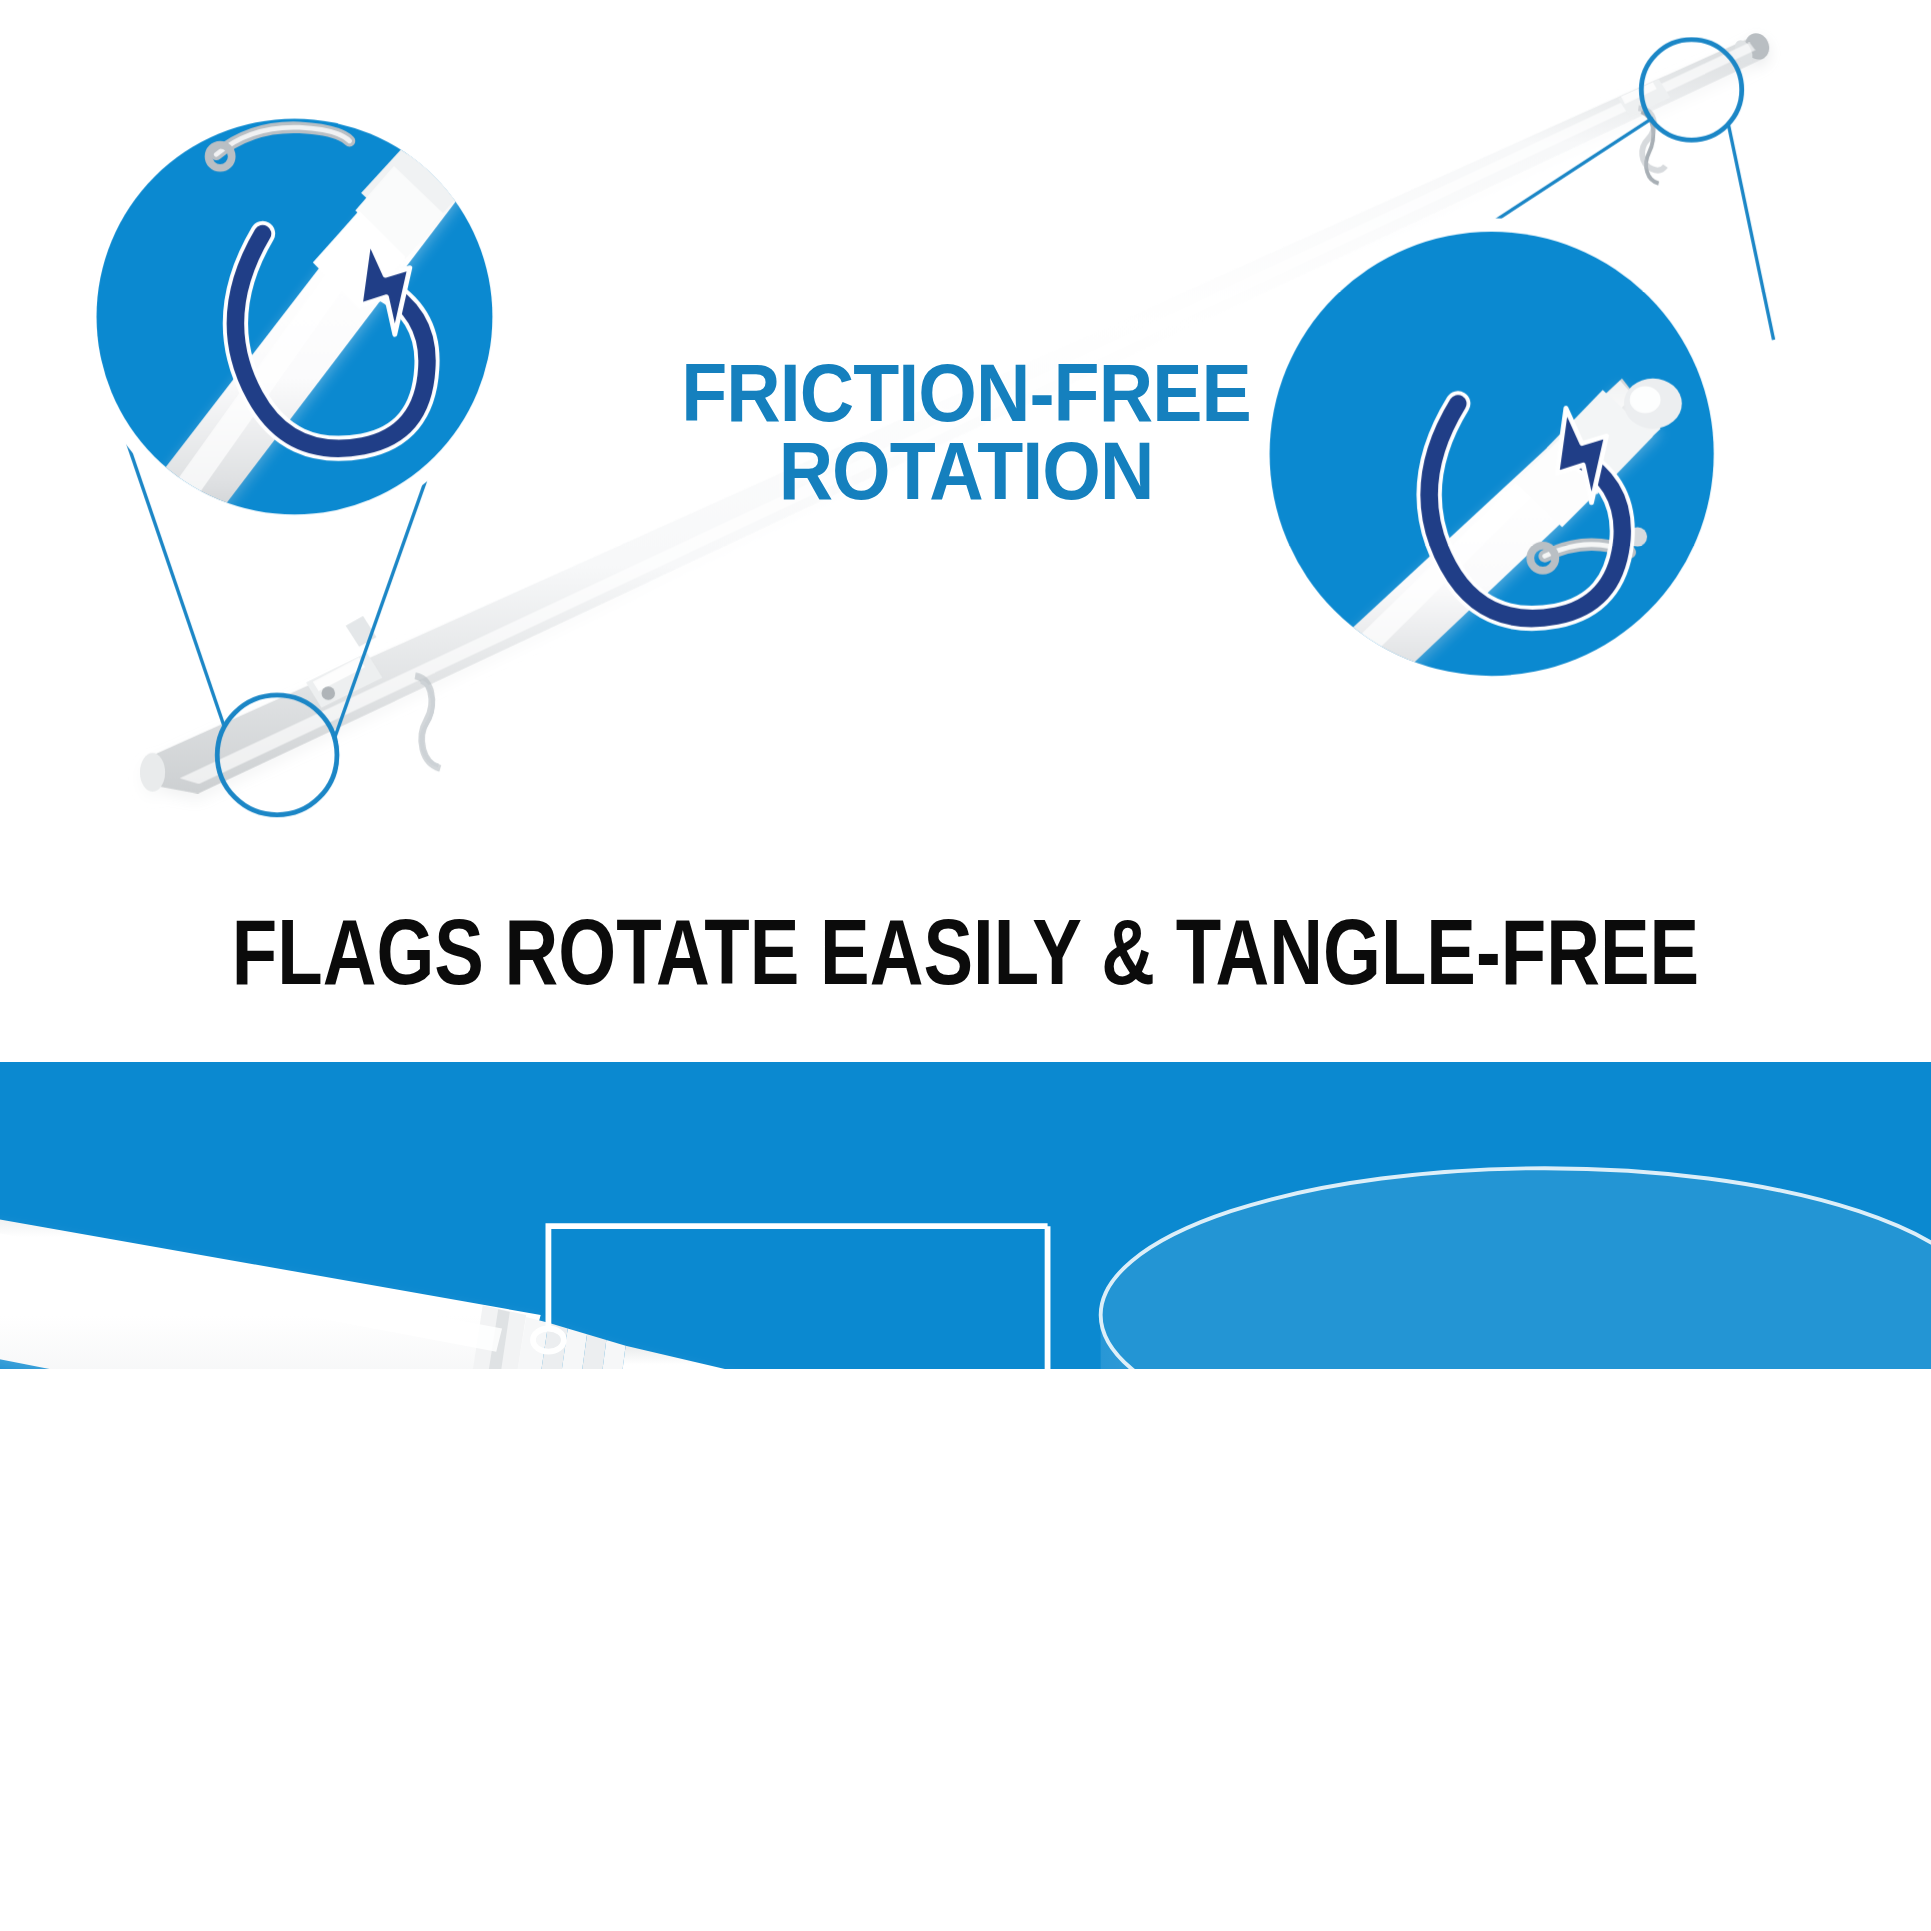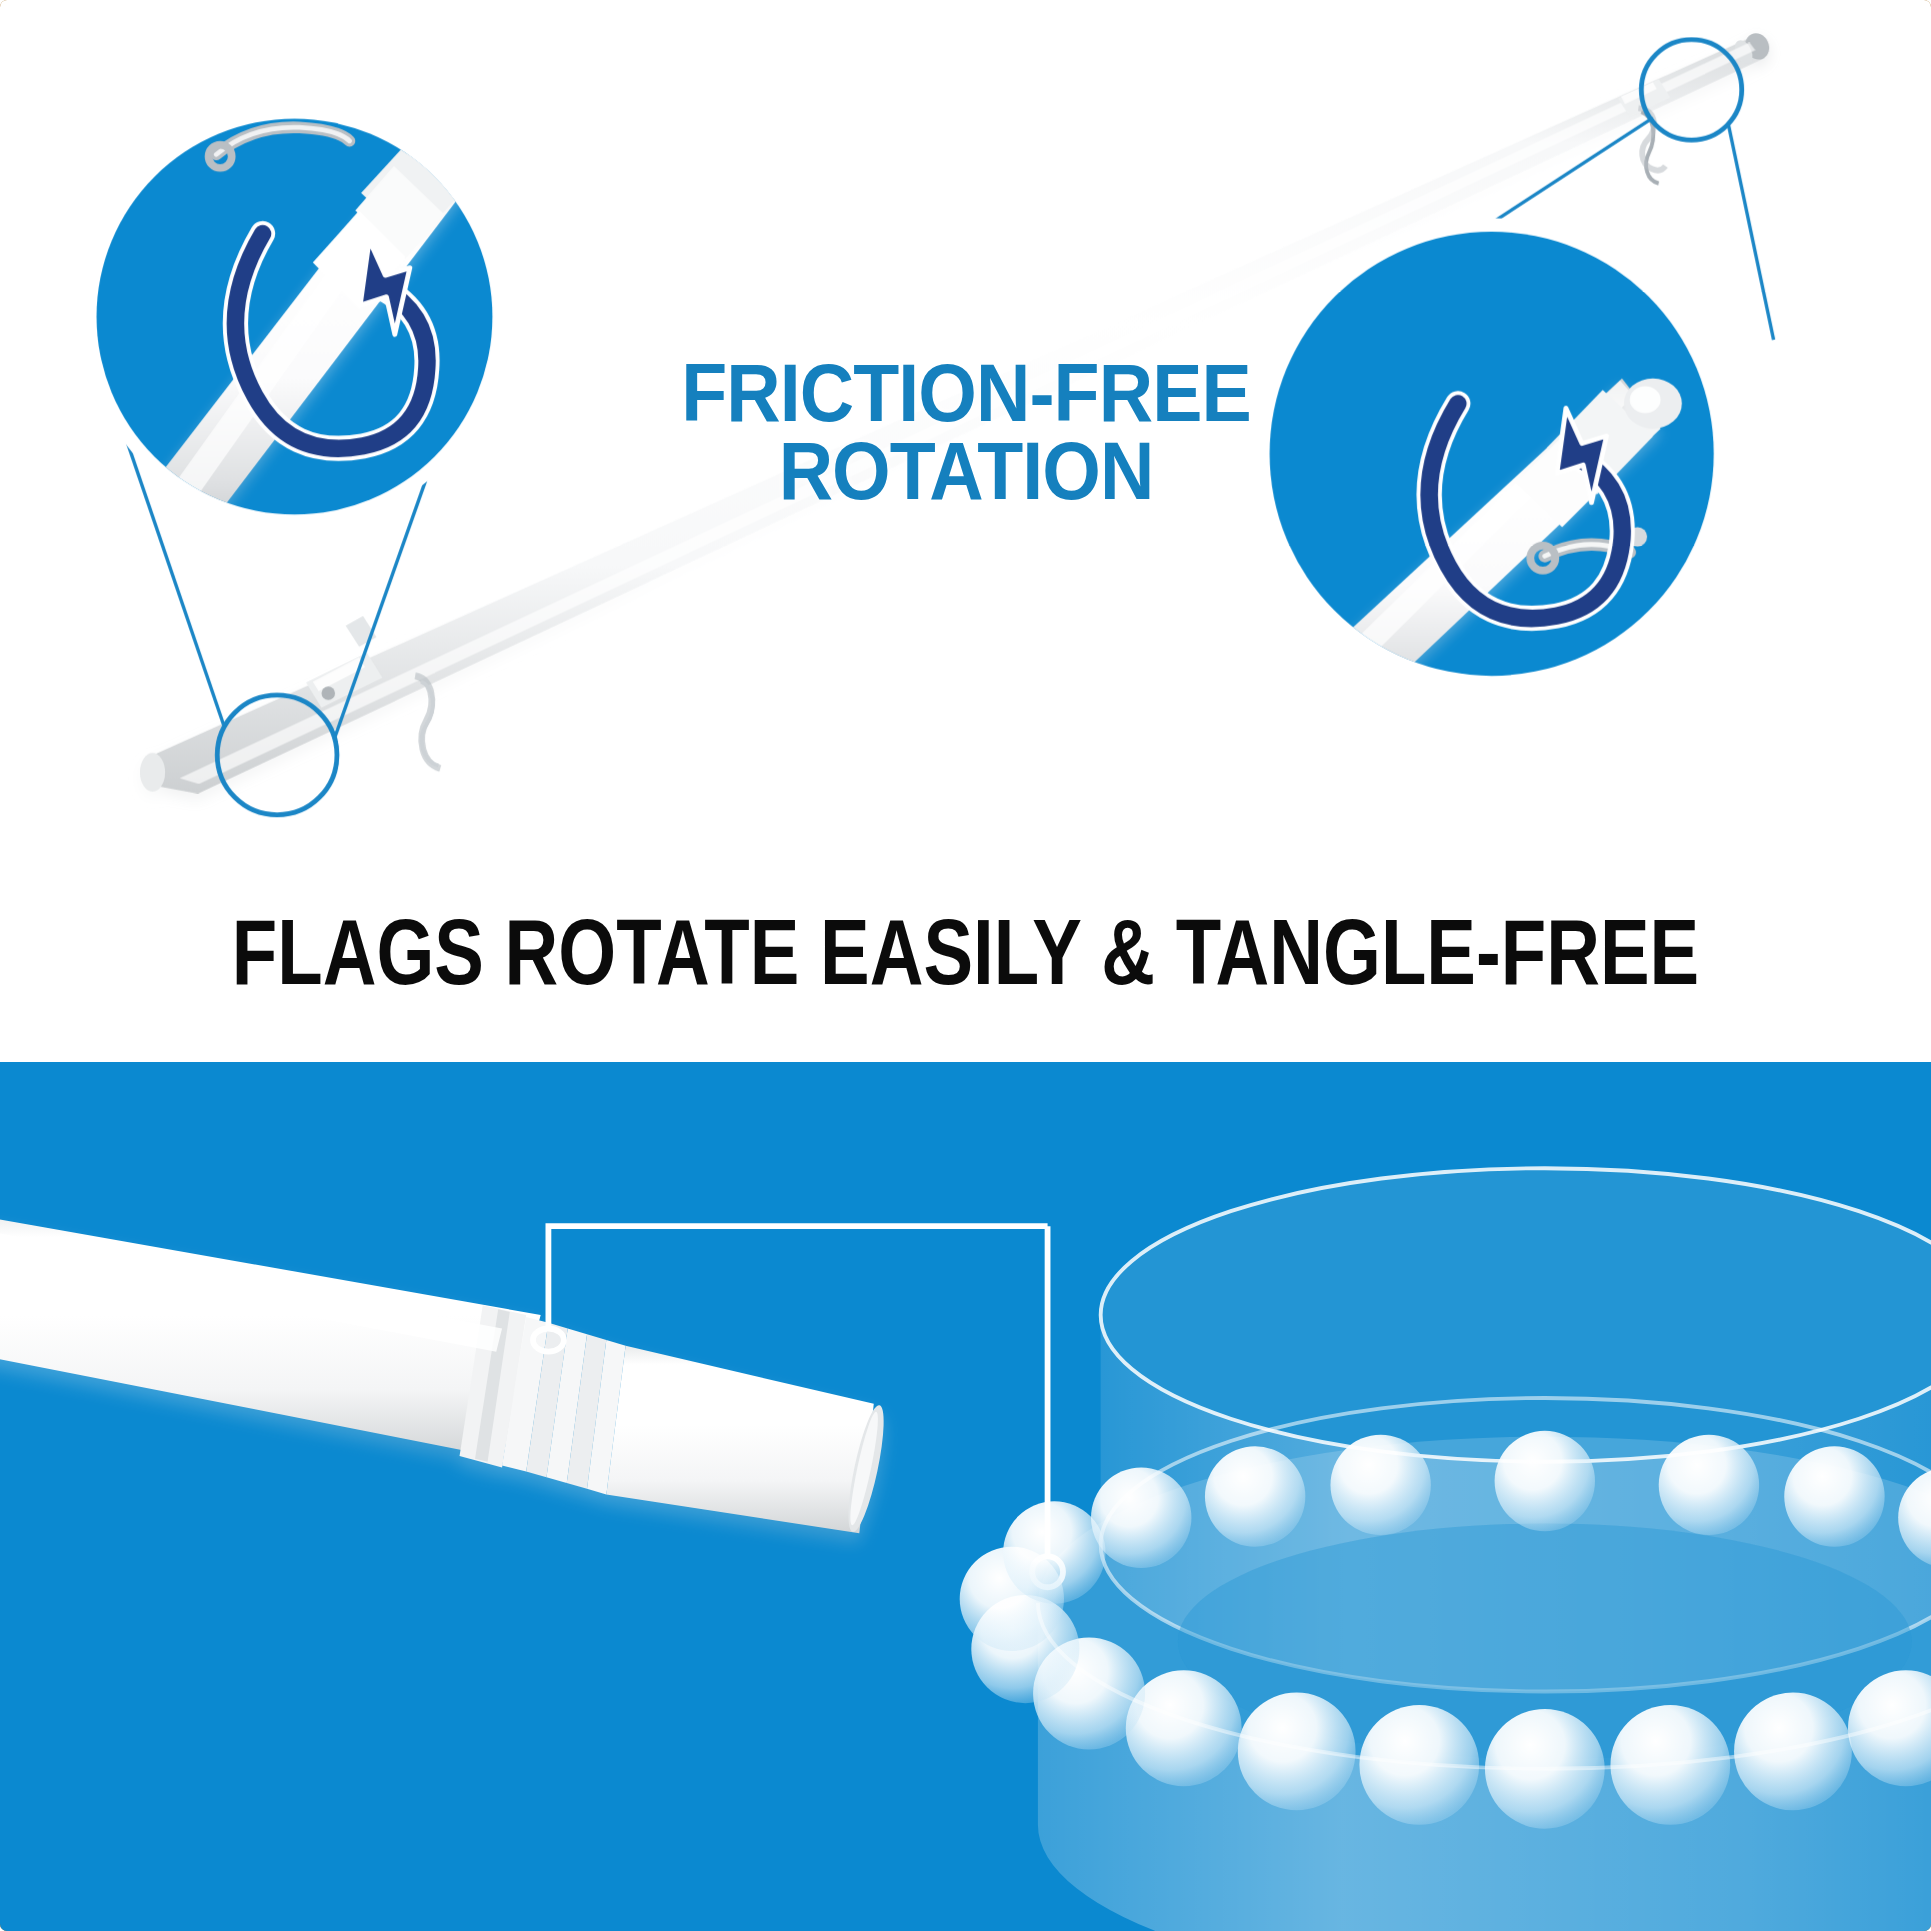--- a/index.html
+++ b/index.html
@@ -2,21 +2,21 @@
 <html><head>
 <meta charset="utf-8">
 <style>
   html,body{margin:0;padding:0;}
   body{
     width:1931px;height:1931px;overflow:hidden;
     background:#ffffff;
     font-family:"Liberation Sans", sans-serif;
     -webkit-font-smoothing:antialiased;
   }
-  .page{position:relative;width:1931px;height:1931px;overflow:hidden;background:#a16207;border-radius:7px;}
+  .page{position:relative;width:1931px;height:1369px;overflow:hidden;background:#a16207;}
 
   
   .panel-top{position:absolute;left:0;top:0;width:1931px;height:1062px;background:#ffffff;overflow:hidden;}
 
   
   .panel-bottom{position:absolute;left:0;top:1062px;width:1931px;height:869px;background:#0B89D0;overflow:hidden;}
 
   .svg-layer{position:absolute;left:0;top:0;width:100%;height:100%;display:block;}
 
   

